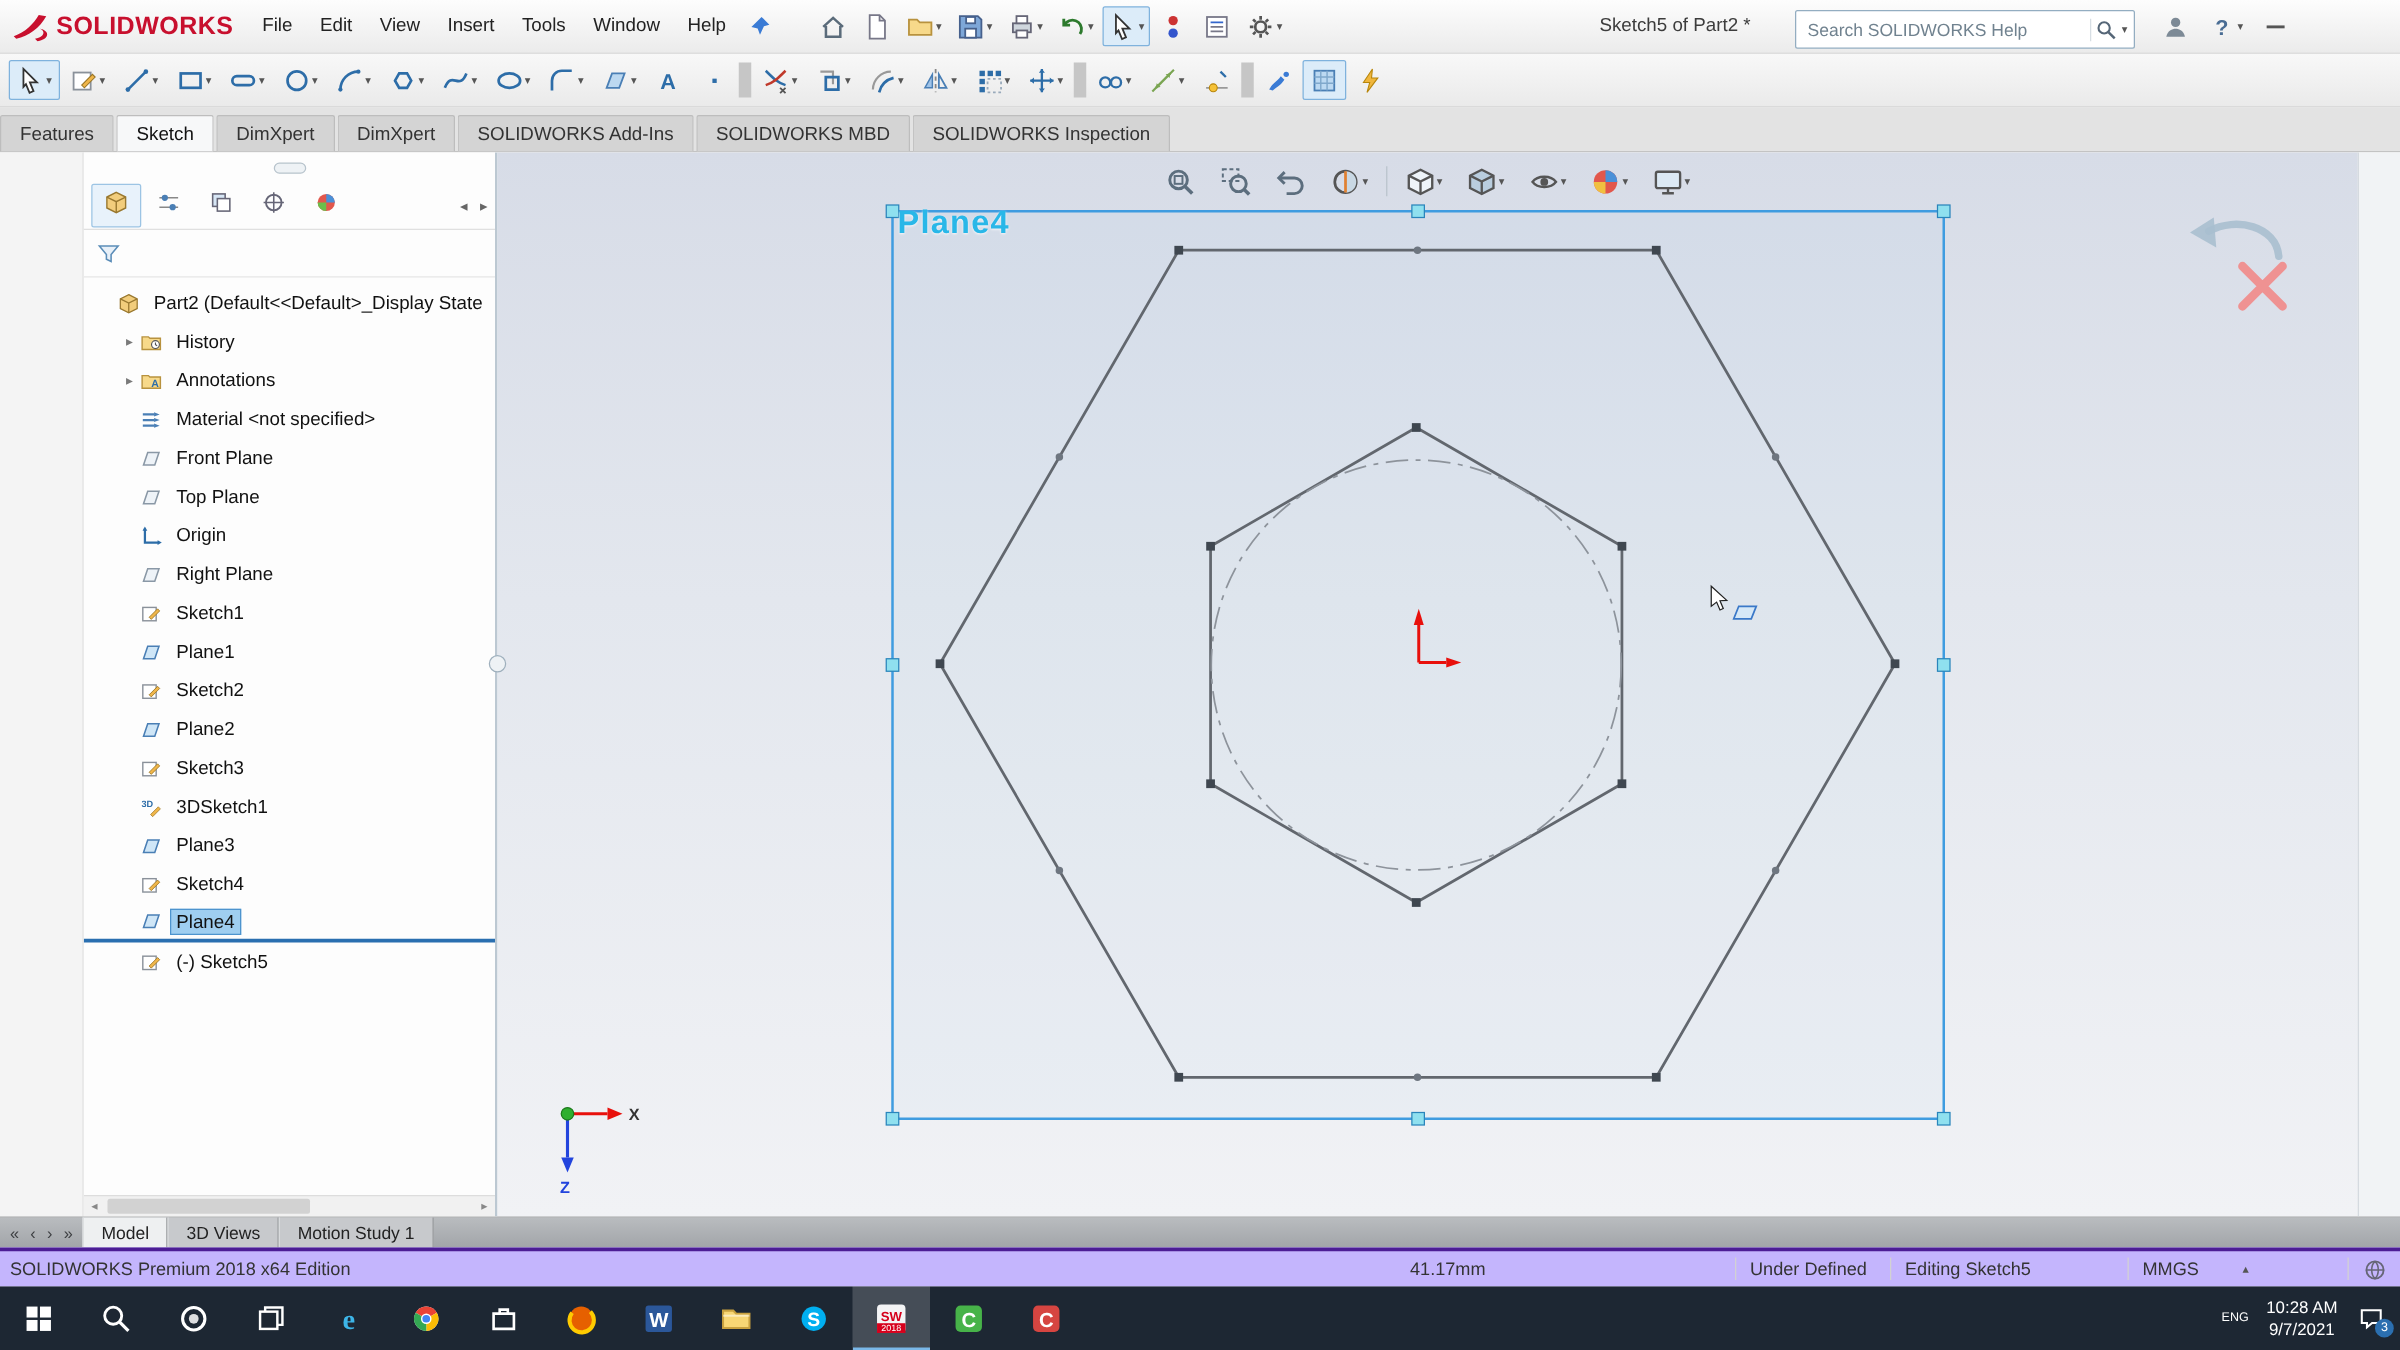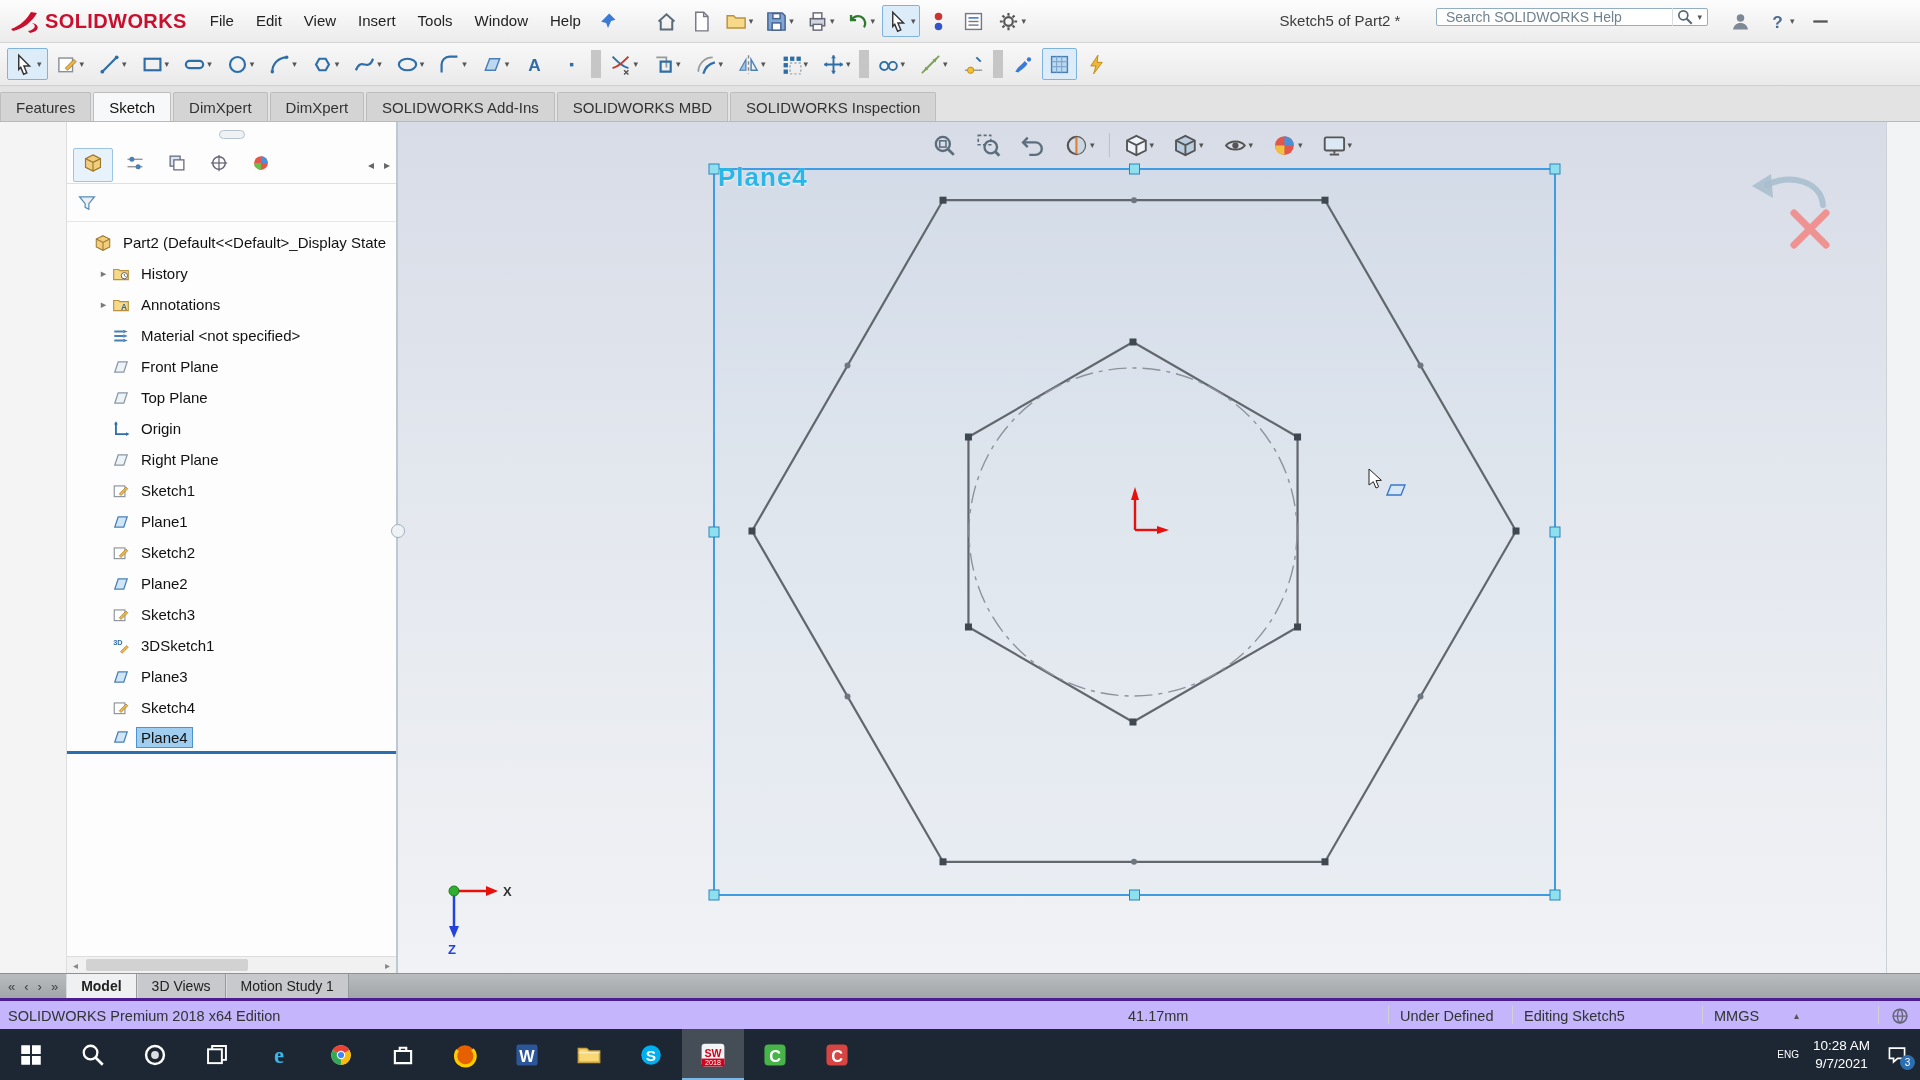--- a/index.html
+++ b/index.html
@@ -16,21 +16,21 @@
   .menus{display:flex}
   .menu-item{padding:0 11px;font-size:15px;color:#222;line-height:42px}
   .pin{width:20px;height:20px;margin:0 12px 0 6px}
   .qat{display:flex;align-items:center;gap:2px;margin-left:20px}
   .tb-btn{display:flex;align-items:center;gap:1px;height:32px;padding:0 4px;border:1px solid transparent;border-radius:2px}
   .tb-btn.active{background:#dcecf9;border-color:#7fb2dd}
   .tb-btn .ic{width:23px;height:23px}
   .tb-btn.sep{width:1px;min-width:1px;height:28px;background:#c6c6c6;padding:0;border:0;border-radius:0}
   .caret{font-size:9px;color:#555;line-height:1}
   .title{position:absolute;left:1235px;top:0;width:210px;text-align:center;font-size:15px;color:#3c3c3c;line-height:42px;white-space:nowrap}
-  .searchbox{position:absolute;left:1436px;top:8px;display:flex;align-items:center;width:272px;height:18px;background:#fff;border:1px solid #93adc1;border-radius:2px;padding:0 5px 0 9px}
+  .searchbox{position:absolute;left:1436px;top:8px;display:flex;align-items:center;width:272px;height:31px;background:#fff;border:1px solid #93adc1;border-radius:2px;padding:0 5px 0 9px}
   .searchbox input{flex:1;border:0;outline:0;font-size:14px;color:#333;background:transparent;font-family:inherit;min-width:0}
   .searchbox input::placeholder{color:#70828f}
   .searchbox .s{width:18px;height:18px;margin:0 3px}
   .sb-div-v{width:1px;height:18px;background:#d7dee4}
   .winbtns{position:absolute;left:1724px;top:5px;display:flex;align-items:center;gap:4px}
 
   
   .toolbar2{display:flex;align-items:center;height:43px;background:linear-gradient(#f8f8f8,#eaeaea);border-bottom:1px solid #cfcfcf;padding:0 7px;gap:2px}
   .toolbar2 .tb-btn{padding:0 5px}
 
@@ -81,21 +81,21 @@
   .triad{position:absolute;left:26px;bottom:12px}
 
   .task-pane{width:34px;background:#f1f3f5;border-left:1px solid #ccd2d8;display:flex;flex-direction:column;align-items:center;padding-top:46px;gap:12px}
   .task-pane .ic{width:23px;height:23px}
 
   
   .doctabs{display:flex;align-items:stretch;height:25px;background:linear-gradient(#b9bcbf,#a2a5a9);border-top:1px solid #8e9194}
   .dt-scroll{display:flex;align-items:center;padding:0 8px;gap:9px;color:#3d3f42;font-size:13px}
   .dt-list{display:flex}
   .dtab{display:flex;align-items:center;padding:0 14px;font-size:14px;color:#222;background:#c7c9cc;border-right:1px solid #97999c;border-left:1px solid #d8dadc;white-space:nowrap}
-  .dtab.active{background:#eef0f1;font-weight:700}
+  .dtab.active{background:#eef0f1;font-weight:400}
 
   
   .statusbar{position:relative;height:31px;background:#c4b5fd;border-top:3px solid #4c1d95;font-size:14.5px;color:#333}
   .statusbar span{line-height:30px;position:absolute;white-space:nowrap}
   .sb-left{left:8px}
   .sb-dim{left:1128px}
   .sb-state{left:1400px}
   .sb-edit{left:1524px}
   .sb-units{left:1714px}
   .sb-caret{left:1794px;font-size:10px;color:#555}
@@ -788,20 +788,30 @@
               <span class="label">Sketch4</span>
             </div>
             <div class="tree-row child selected rollback_after">
               <span class="arrow-slot"></span>
               <span class="ic">
                 <svg viewBox="0 0 16 16">
                   <polygon points="2.5,12.5 5.5,3.5 13.5,3.5 10.5,12.5" fill="#cfe6f7" stroke="#4a7fb5" stroke-width="1.1"></polygon>
                 </svg>
               </span>
               <span class="label">Plane4</span>
+            </div>
+            <div class="tree-row child">
+              <span class="arrow-slot"></span>
+              <span class="ic">
+                <svg viewBox="0 0 16 16">
+                  <rect x="2" y="3.5" width="9.5" height="9.5" fill="#fff" stroke="#8a919a"></rect>
+                  <path d="M6.5 10.5 L12.5 4.5 L14 6 L8 12 Z" fill="#f0b64a" stroke="#9a7524" stroke-width="0.6"></path>
+                </svg>
+              </span>
+              <span class="label">(-) Sketch5</span>
             </div>
           </div>
         <div class="h-scroll">
           <span class="sb-arrow">◂</span>
           <div class="sb-track">
               <div class="sb-thumb"></div>
             </div>
           <span class="sb-arrow">▸</span>
         </div>
       </div>

